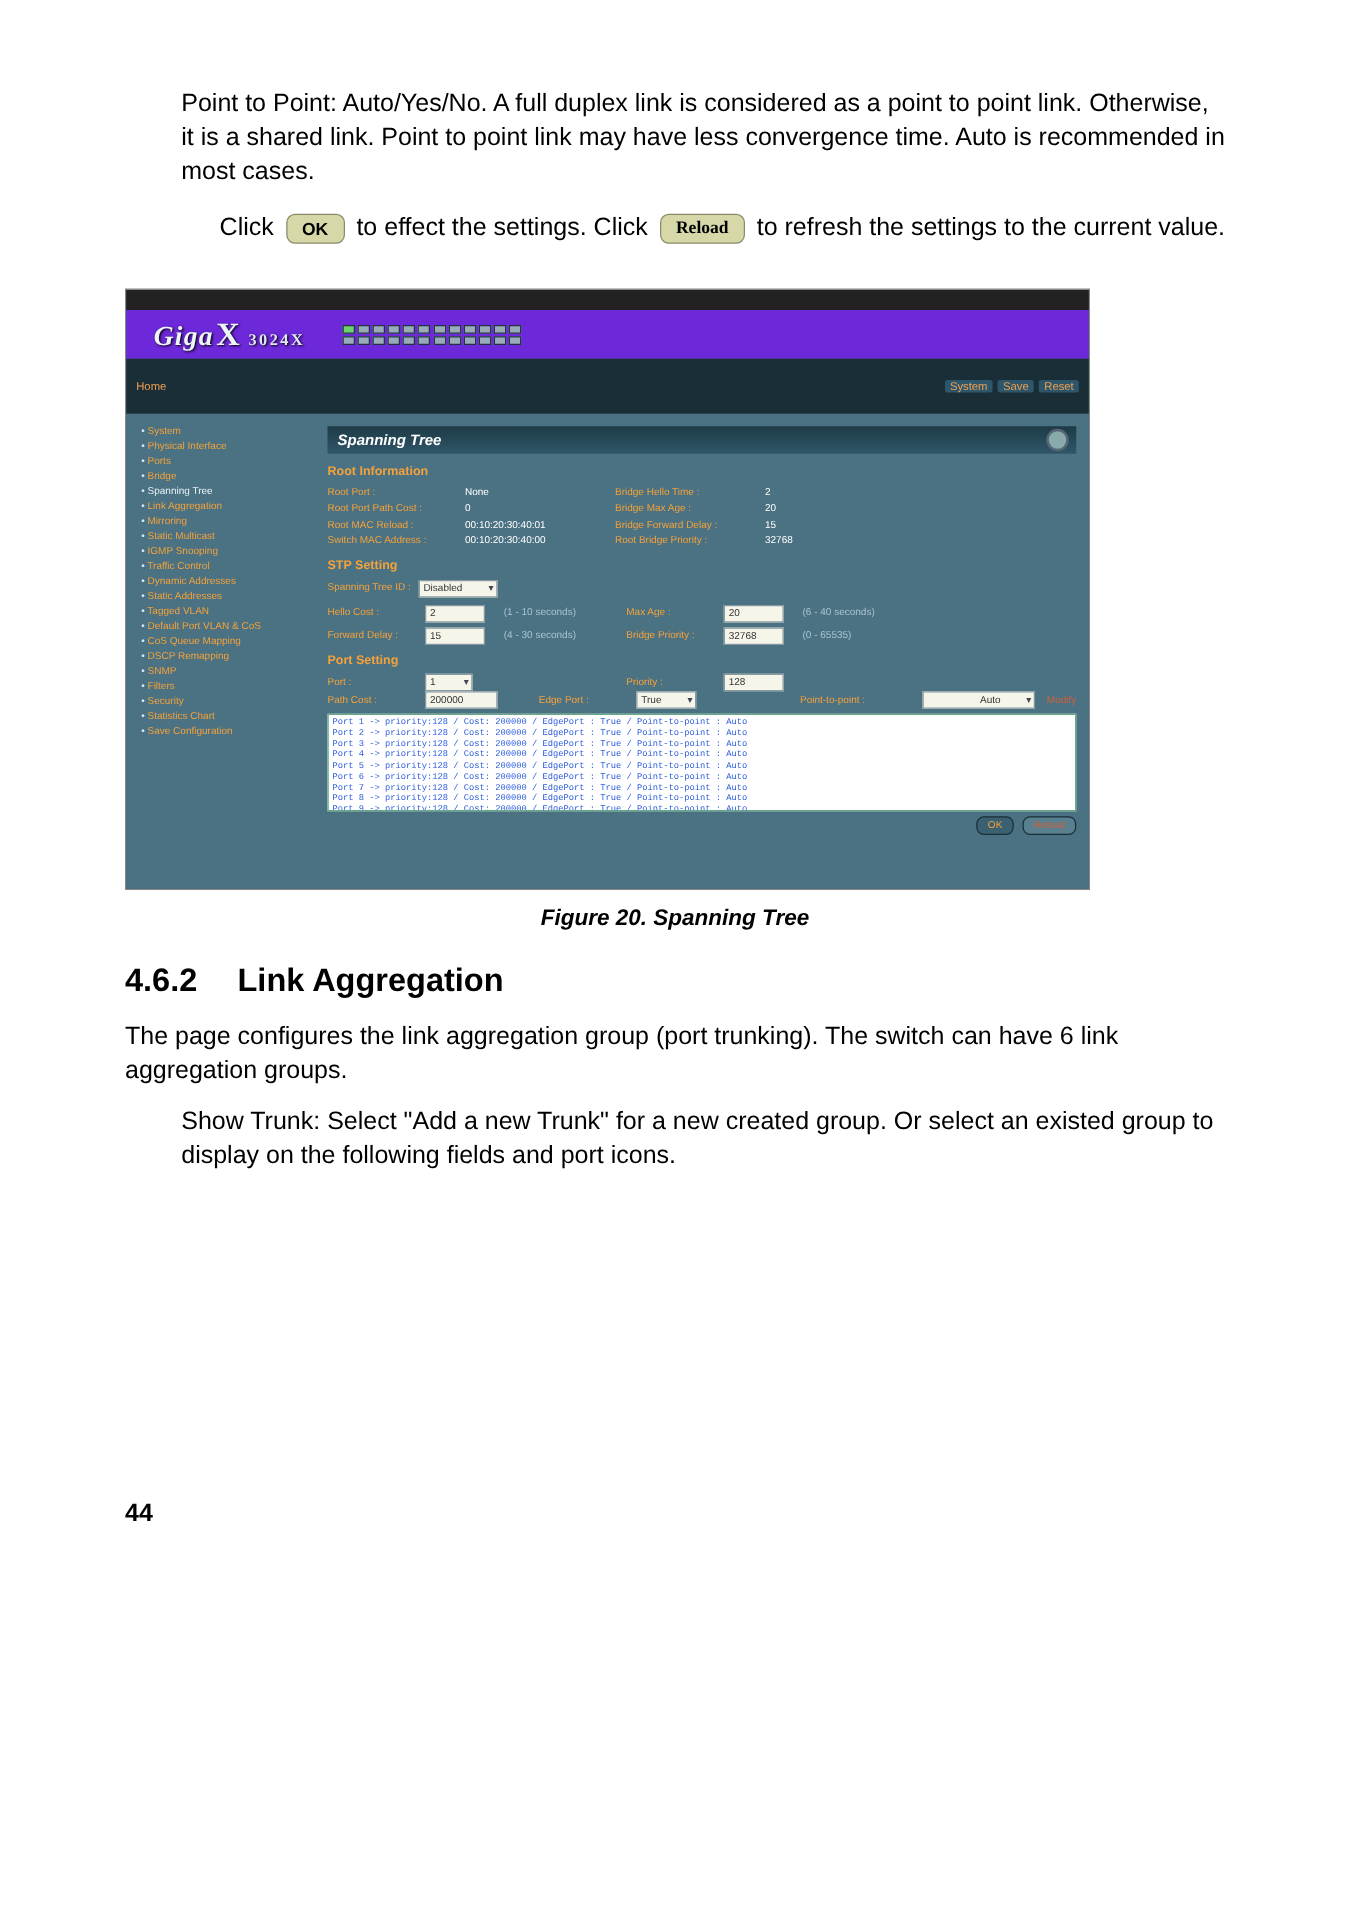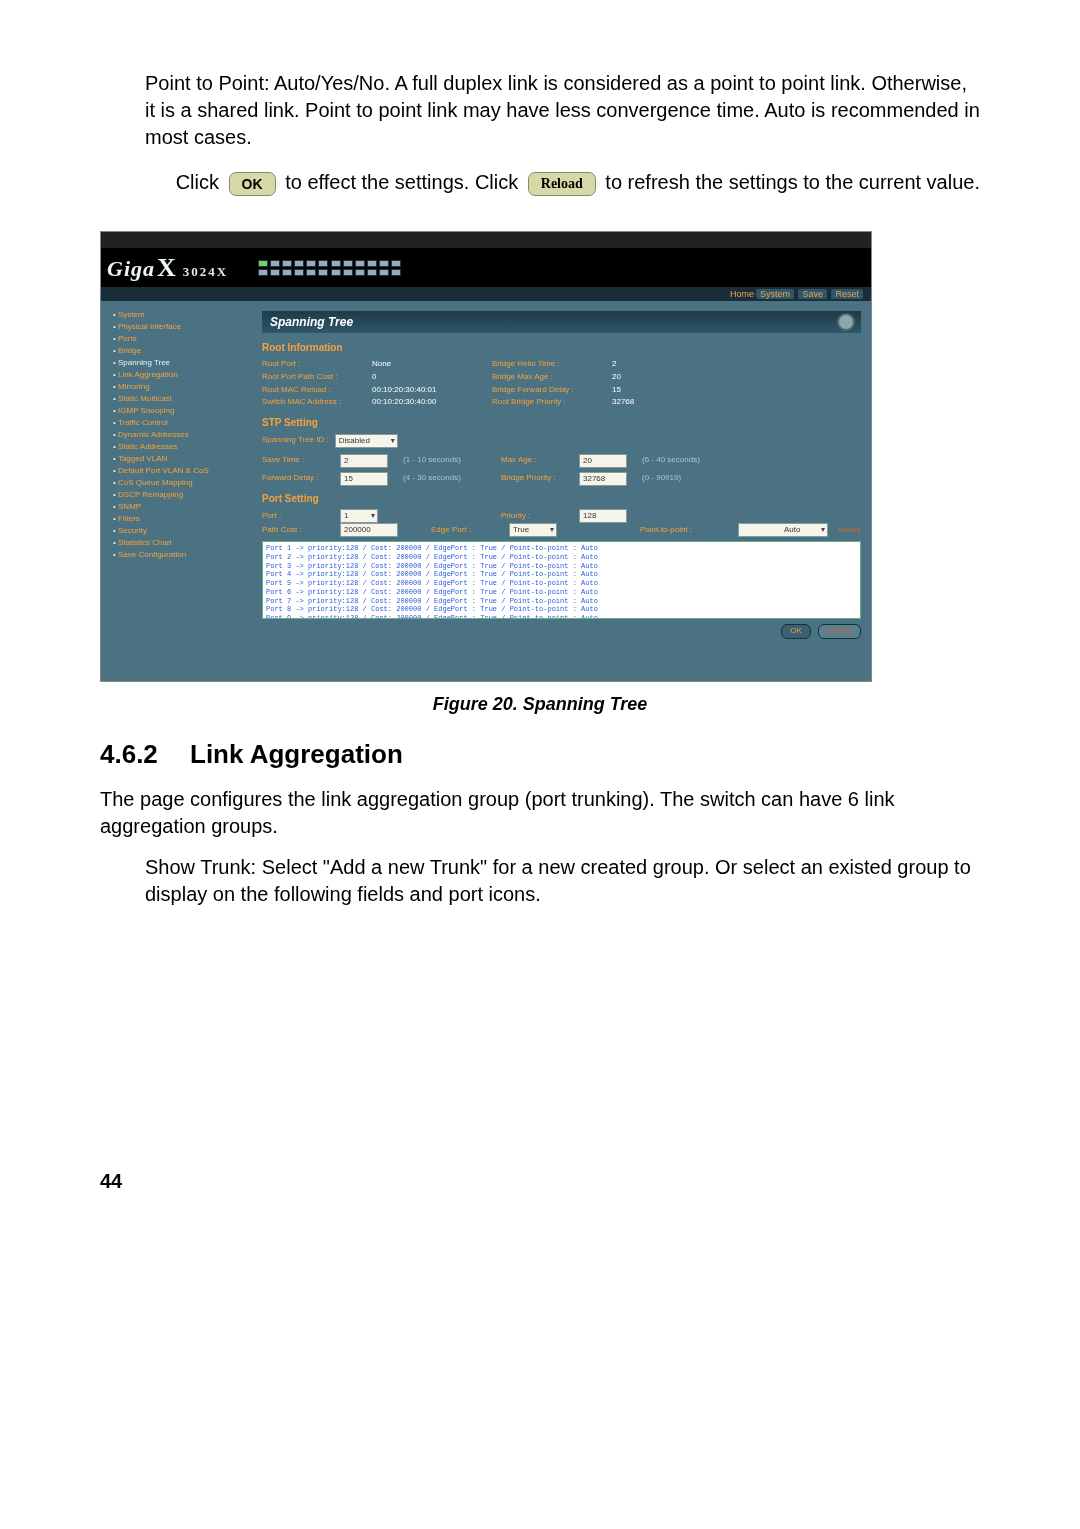--- a/index.html
+++ b/index.html
@@ -39,22 +39,22 @@
     color: #cde0ea;
     position: relative;
   }
   .shot-top {
     background: #222;
     height: 16px;
   }
   .shot-header {
     display: flex;
     align-items: center;
-    background: #000000;
-    padding: 2px 6px;
+    background: #6d28d9;
+    padding: 2px 22px;
   }
   .logo {
     font-family: Georgia, serif;
     font-style: italic;
     font-weight: bold;
     font-size: 22px;
     color: #eef5f8;
     text-shadow: 1px 1px 2px #000;
     letter-spacing: 1px;
   }
@@ -77,23 +77,23 @@
     padding: 0 6px;
     font-size:9px;
     color:#9fc0d0;
     justify-content: space-between;
   }
   .shot-bar .left { font-weight:bold;}
   .shot-sub {
     background:#1a2e38;
     color:#f0a050;
     font-size:9px;
-    padding:1px 8px;
+    padding:16px 8px;
     display:flex;
-    justify-content: flex-end;
+    justify-content: space-between;
   }
   .shot-sub .tabs span { background:#2e566a; padding:0 4px; margin-left:2px; border-radius:2px;}
 
   .shot-body {
     display:flex;
     background:#4b7283;
     min-height: 380px;
   }
   .side {
     width: 150px;
@@ -315,33 +315,33 @@
         <span>Root Bridge Priority :</span>
         <span class="val">32768</span>
       </div>
 
       <div class="sect-h">STP Setting</div>
       <div class="ctl-row">
         <span>Spanning Tree ID :</span>
         <span class="select">Disabled</span>
       </div>
       <div class="half" style="margin-top:6px;">
-        <span class="lab">Save Time :</span>
+        <span class="lab">Hello Cost :</span>
         <span class="inp">2</span>
         <span class="note">(1 - 10 seconds)</span>
         <span class="lab">Max Age :</span>
         <span class="inp">20</span>
         <span class="note">(6 - 40 seconds)</span>
 
         <span class="lab">Forward Delay :</span>
         <span class="inp">15</span>
         <span class="note">(4 - 30 seconds)</span>
         <span class="lab">Bridge Priority :</span>
         <span class="inp">32768</span>
-        <span class="note">(0 - 90919)</span>
+        <span class="note">(0 - 65535)</span>
       </div>
 
       <div class="sect-h">Port Setting</div>
       <div class="half">
         <span class="lab">Port :</span>
         <span class="select" style="width:30px;">1</span>
         <span></span>
         <span class="lab">Priority :</span>
         <span class="inp">128</span>
         <span></span>

